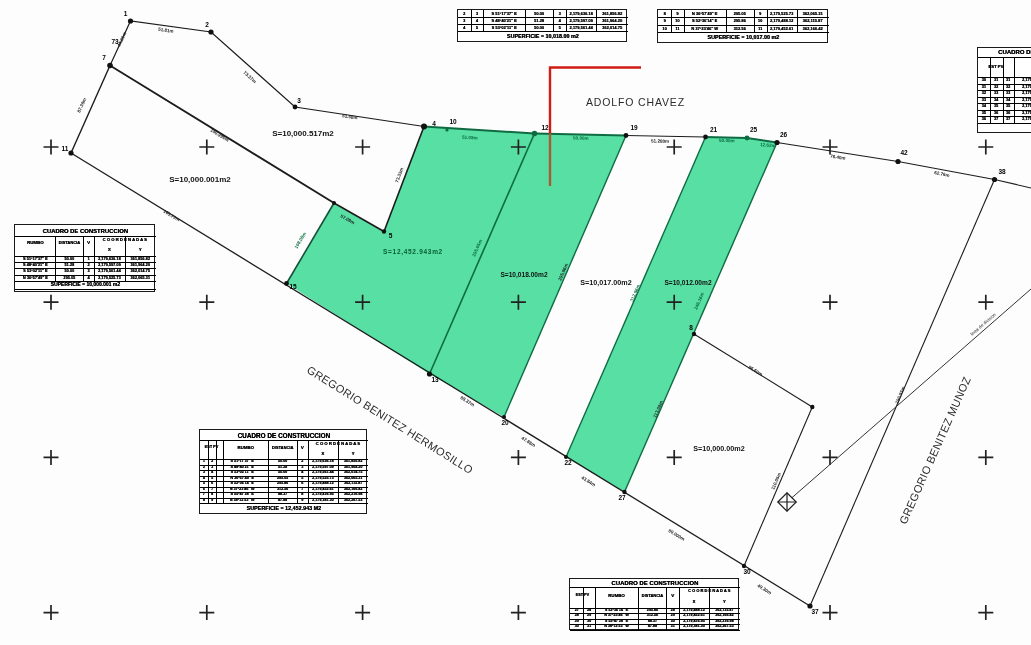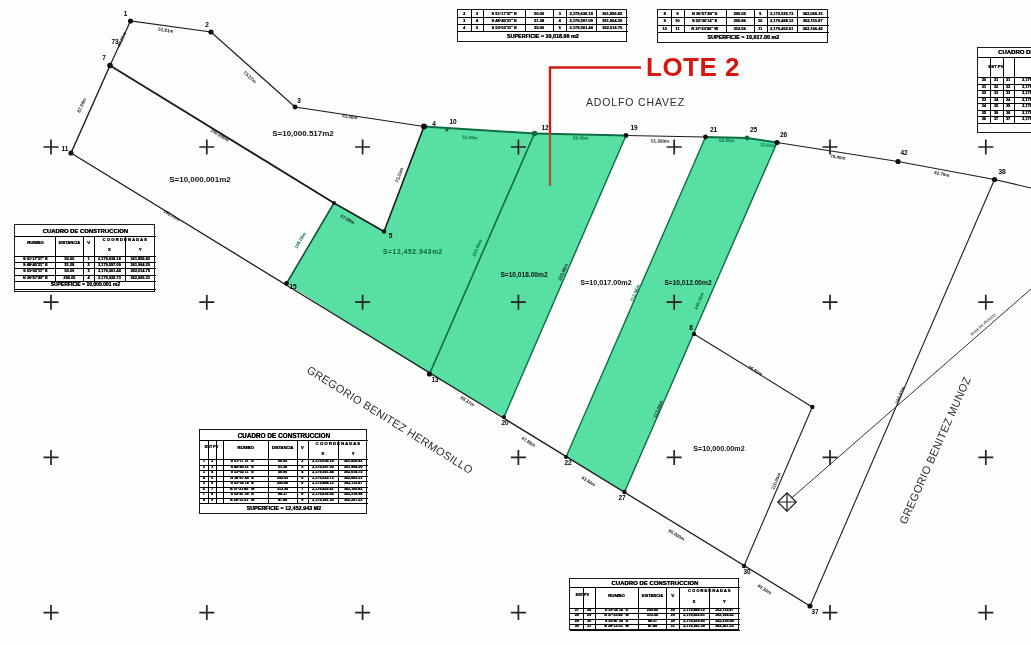--- a/index.html
+++ b/index.html
@@ -493,15 +493,14 @@
       <i style="position:absolute;left:0px;top:51.0px;width:169.5px;height:1px;background:#000;"></i>
       <b style="position:absolute;left:0px;top:45.5px;width:13.2px;height:5.5px;font-size:3.7px;line-height:5.5px;text-align:center;overflow:hidden;white-space:nowrap;">30</b>
       <b style="position:absolute;left:13.2px;top:45.5px;width:11.400000000000002px;height:5.5px;font-size:3.7px;line-height:5.5px;text-align:center;overflow:hidden;white-space:nowrap;">31</b>
       <b style="position:absolute;left:24.6px;top:45.5px;width:43.49999999999999px;height:5.5px;font-size:3.7px;line-height:5.5px;text-align:center;overflow:hidden;white-space:nowrap;">N 38°12'53" W</b>
       <b style="position:absolute;left:68.1px;top:45.5px;width:28.30000000000001px;height:5.5px;font-size:3.7px;line-height:5.5px;text-align:center;overflow:hidden;white-space:nowrap;">47.88</b>
       <b style="position:absolute;left:96.4px;top:45.5px;width:12.299999999999997px;height:5.5px;font-size:3.7px;line-height:5.5px;text-align:center;overflow:hidden;white-space:nowrap;">31</b>
       <b style="position:absolute;left:108.7px;top:45.5px;width:30.299999999999997px;height:5.5px;font-size:3.7px;line-height:5.5px;text-align:center;overflow:hidden;white-space:nowrap;">2,179,381.30</b>
       <b style="position:absolute;left:139px;top:45.5px;width:30.5px;height:5.5px;font-size:3.7px;line-height:5.5px;text-align:center;overflow:hidden;white-space:nowrap;">362,267.53</b>
     </div>
 
-<div style="position:absolute;left:646px;top:52px;color:#d8150e;font-size:26px;font-weight:bold;letter-spacing:0.5px;">LOTE 2</div>
 
 </div>
 
 </body></html>

